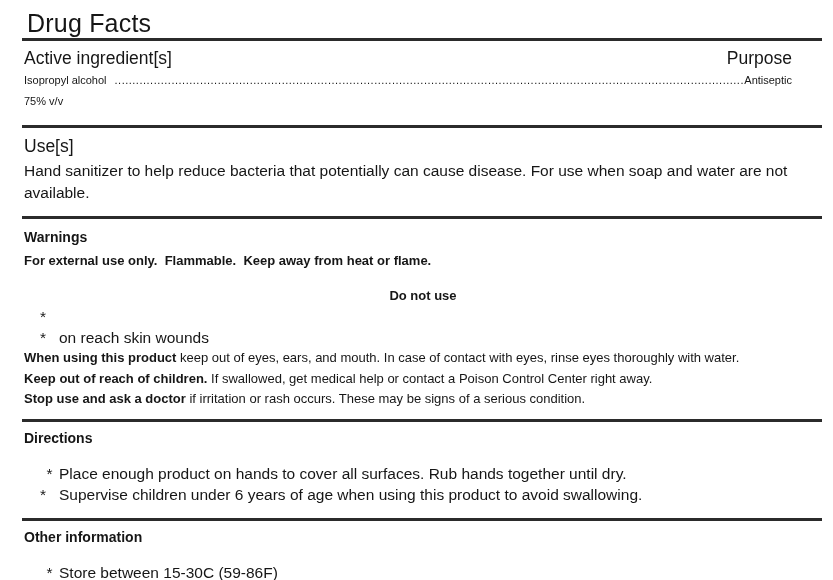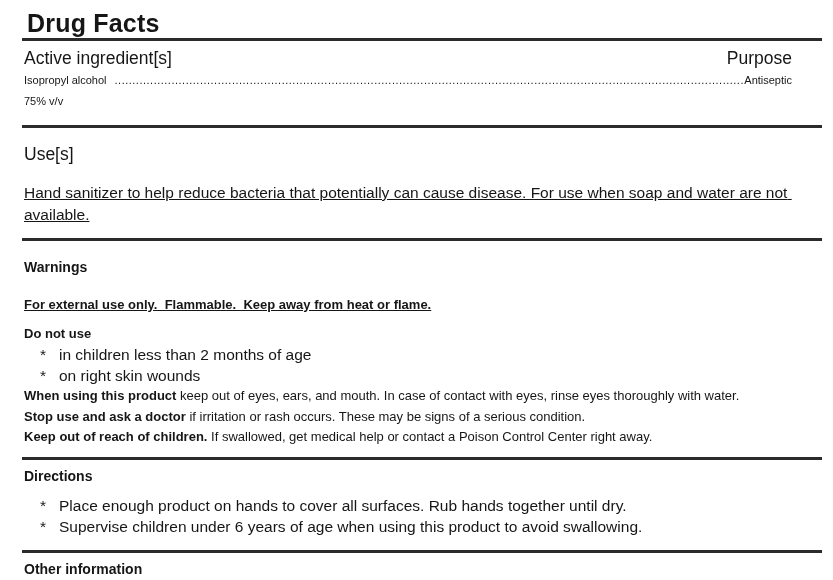--- a/index.html
+++ b/index.html
@@ -5,21 +5,21 @@
   html, body { margin: 0; padding: 0; background: #ffffff; }
   body {
     width: 833px; height: 580px; overflow: hidden;
     font-family: "Liberation Sans", "DejaVu Sans", sans-serif;
     color: #161616;
     -webkit-font-smoothing: antialiased;
   }
   .label { padding: 8px 11px 0 22px; width: 800px; box-sizing: content-box; }
 
   .title {
-    font-size: 25px; line-height: 30px; font-weight: 700;
+    font-size: 25px; line-height: 30px; font-weight: 400;
     padding-left: 5px; letter-spacing: 0.2px;
   }
   .rule { height: 3px; background: #2b2b2b; border: none; margin: 0; }
   .title-rule { margin-top: 0px; }
 
   .head-row {
     display: flex; justify-content: space-between; align-items: center;
     padding: 0 30px 0 2px; margin-top: 7px;
   }
   .h-reg { font-size: 17.5px; line-height: 21px; font-weight: 400; }
@@ -37,22 +37,22 @@
   }
 
   .sect { padding-left: 2px; }
   .body-text { font-size: 15.5px; line-height: 21.5px; white-space: pre-wrap; }
   .para { font-size: 13px; line-height: 20.5px; white-space: pre-wrap; }
   .para b { font-weight: 700; }
 
   .bullet { display: flex; font-size: 15.5px; line-height: 21px; padding-left: 16px; }
   .bullet .star { width: 19px; flex: 0 0 19px; }
 
-  .mt2 { margin-top: 8px; } .mt3 { margin-top: 17px; text-decoration: underline; }
-  .mt6 { margin-top: 6px; } .mt8 { margin-top: 16px; }
+  .mt2 { margin-top: 14px; text-align: center; } .mt3 { margin-top: 3px; }
+  .mt6 { margin-top: 6px; } .mt8 { margin-top: 8px; }
 
   .rule-uses   { margin-top: 13px; }
   .rule-warn   { margin-top: 13px; }
   .rule-dir    { margin-top: 9px; }
   .rule-other  { margin-top: 13px; }
 </style>
 </head>
 <body>
 
 <div class="label">
@@ -76,29 +76,28 @@
     <div class="body-text mt3">Hand sanitizer to help reduce bacteria that potentially can cause disease. For use when soap and water are not available.</div>
   </div>
   <div class="rule rule-warn"></div>
 
   <div class="sect">
     <div class="h-bold mt8">Warnings</div>
     <div class="para mt3"><b>For external use only.  Flammable.  Keep away from heat or flame.</b></div>
     <div class="para mt2"><b>Do not use</b></div>
     <div class="bullet">
       <span class="star">*</span>
-      <span>in children less than 2 months of age</span>
     </div>
     <div class="bullet">
       <span class="star">*</span>
-      <span>on right skin wounds</span>
+      <span>on reach skin wounds</span>
     </div>
     <div class="para"><b>When using this product</b><span> keep out of eyes, ears, and mouth. In case of contact with eyes, rinse eyes thoroughly with water.</span></div>
+    <div class="para"><b>Keep out of reach of children.</b><span> If swallowed, get medical help or contact a Poison Control Center right away.</span></div>
     <div class="para"><b>Stop use and ask a doctor</b><span> if irritation or rash occurs. These may be signs of a serious condition.</span></div>
-    <div class="para"><b>Keep out of reach of children.</b><span> If swallowed, get medical help or contact a Poison Control Center right away.</span></div>
   </div>
   <div class="rule rule-dir"></div>
 
   <div class="sect">
     <div class="h-bold mt6">Directions</div>
     <div class="bullet mt2">
       <span class="star">*</span>
       <span>Place enough product on hands to cover all surfaces. Rub hands together until dry.</span>
     </div>
     <div class="bullet">

